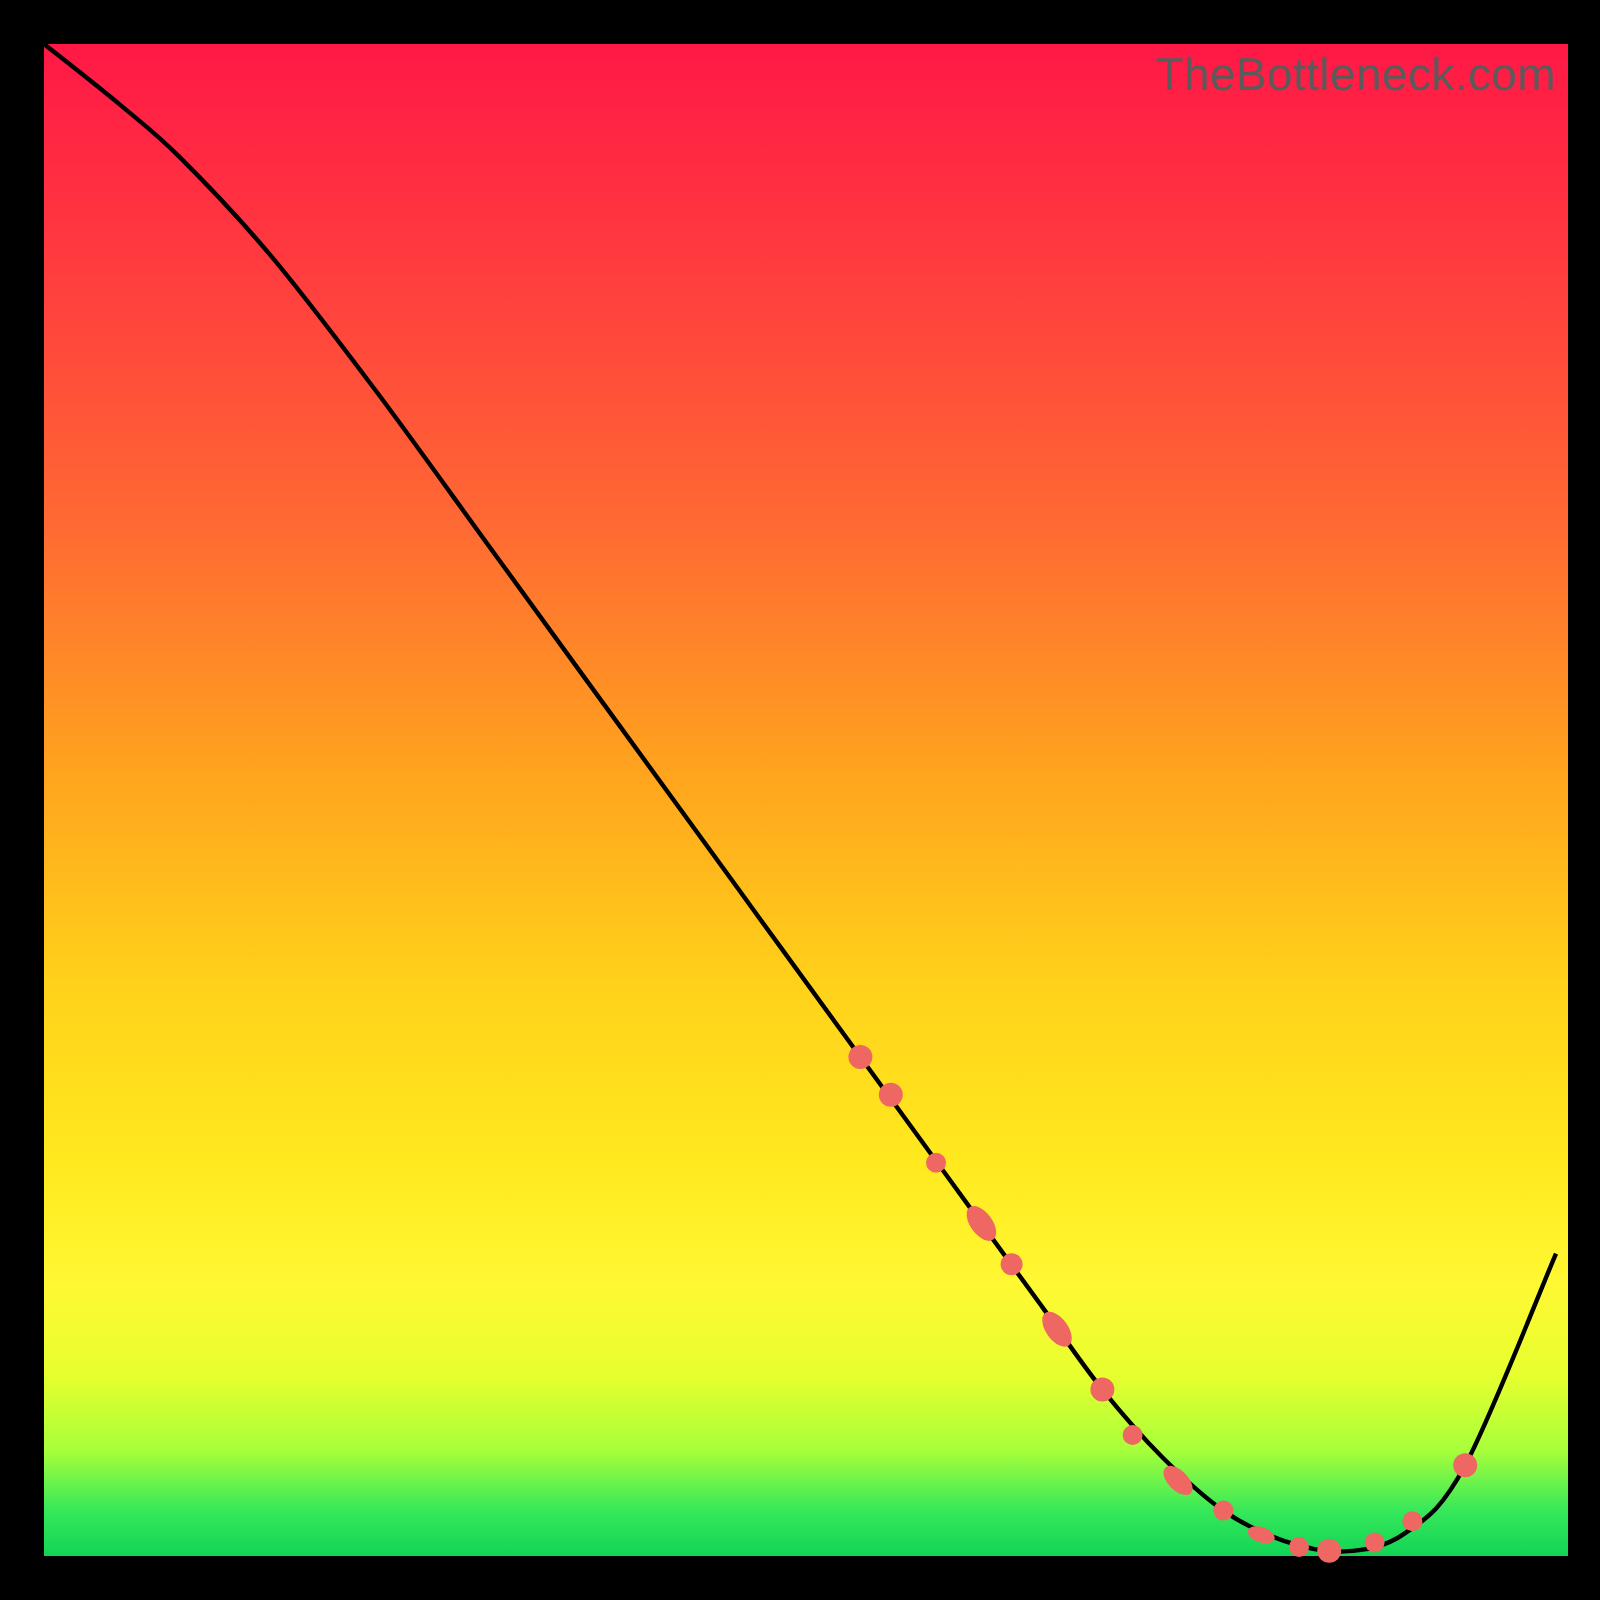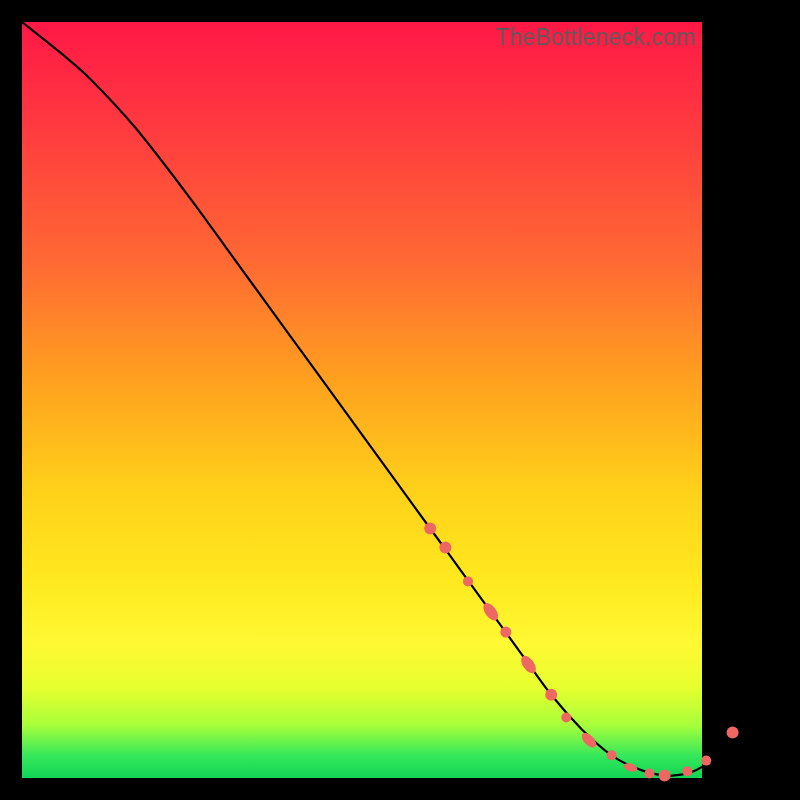--- a/index.html
+++ b/index.html
@@ -16,21 +16,21 @@
     left: 0;
     top: 0;
     width: 800px;
     height: 800px;
     background: #000;
   }
   .plot-area {
     position: absolute;
     left: 22px;
     top: 22px;
-    width: 680px;
+    width: 762px;
     height: 756px;
     
     background: linear-gradient(
       to bottom,
       #ff1846 0%,
       #ff3a3f 14%,
       #ff6a33 32%,
       #ffa31e 48%,
       #ffd11a 62%,
       #ffe91f 74%,

